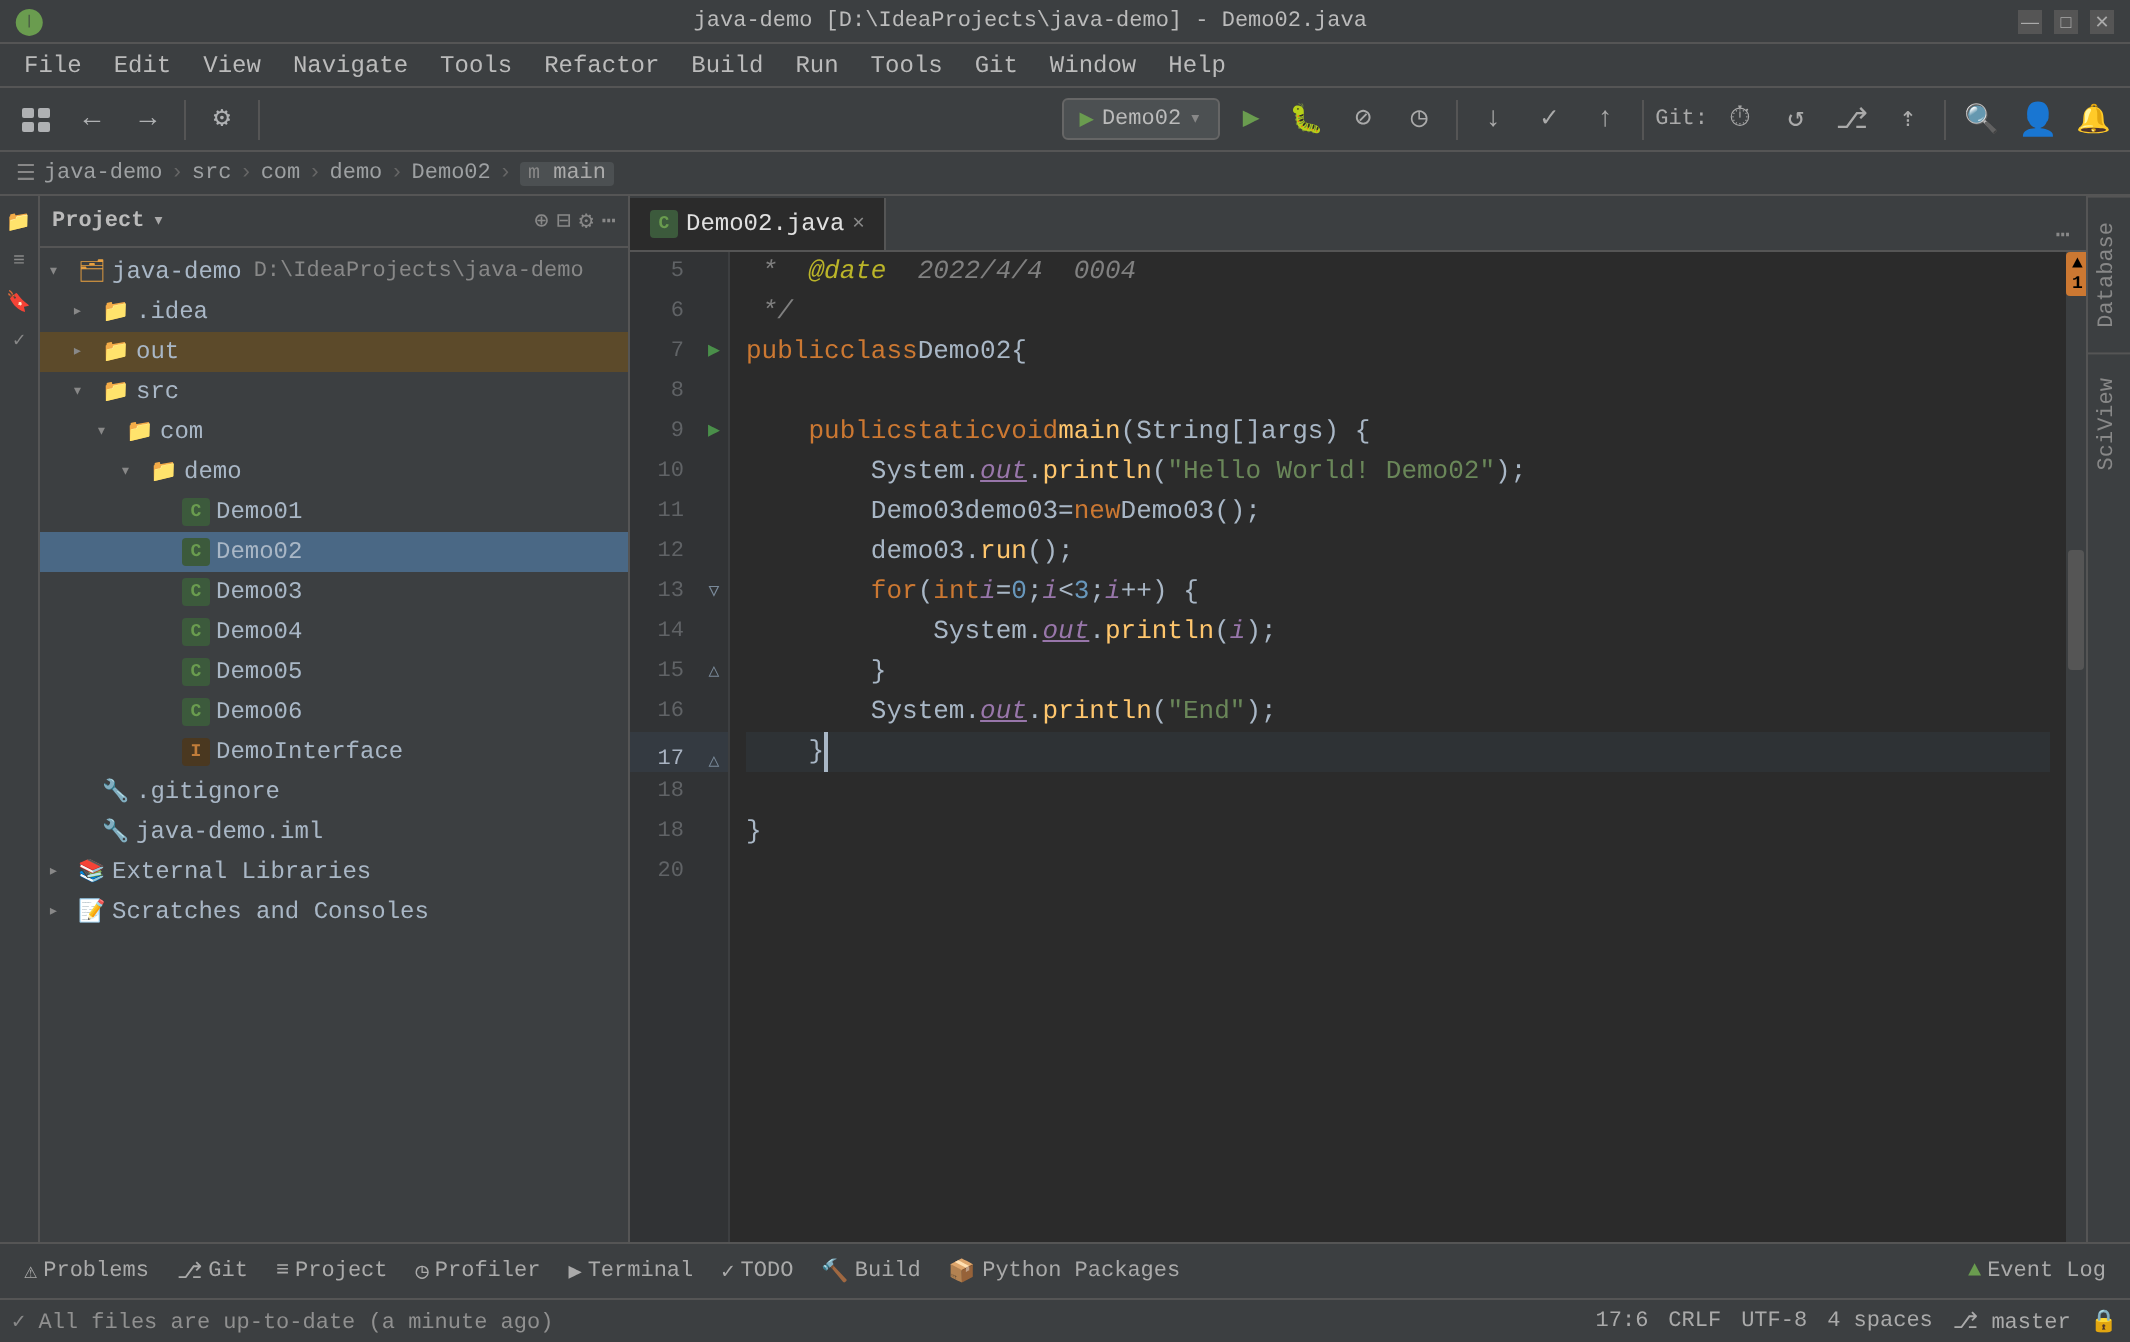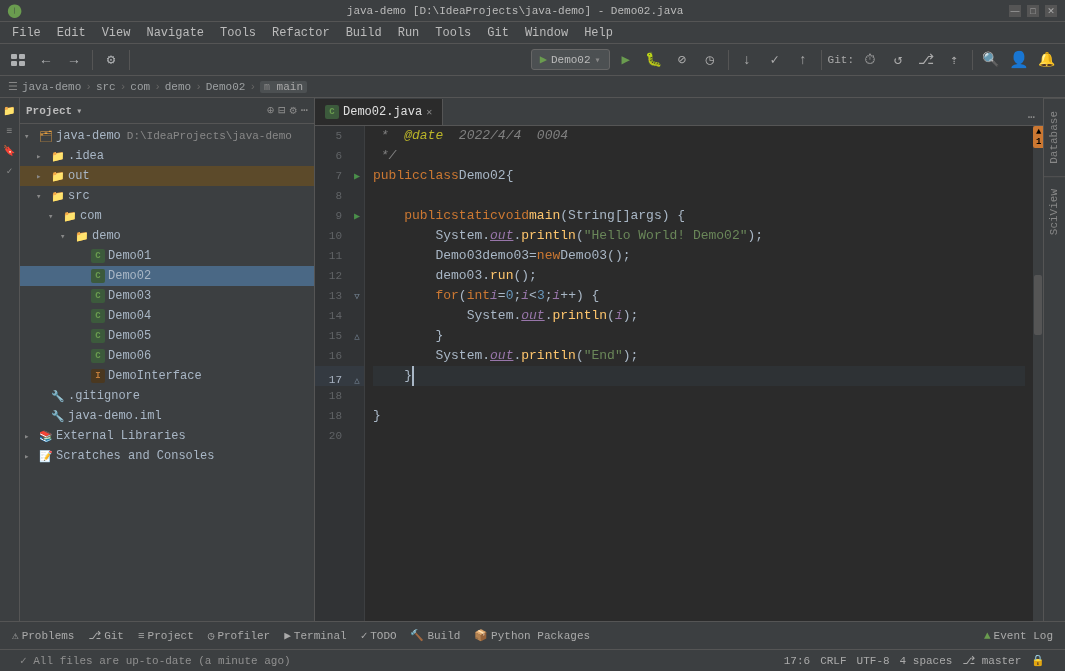--- a/index.html
+++ b/index.html
@@ -335,21 +335,21 @@
       color: #aaa;
       border-radius: 2px;
       font-size: 11px;
     }
 
     .status-bar {
       background: #3c3f41;
       height: 22px;
       display: flex;
       align-items: center;
-      padding: 0 20px;
+      padding: 0 6px;
       font-size: 11px;
       color: #909090;
       border-top: 1px solid #555;
       gap: 8px;
     }
     .status-left { flex: 1; }
     .status-right { display: flex; align-items: center; gap: 10px; color: #aaa; }
     .status-item { cursor: pointer; }
 
     

